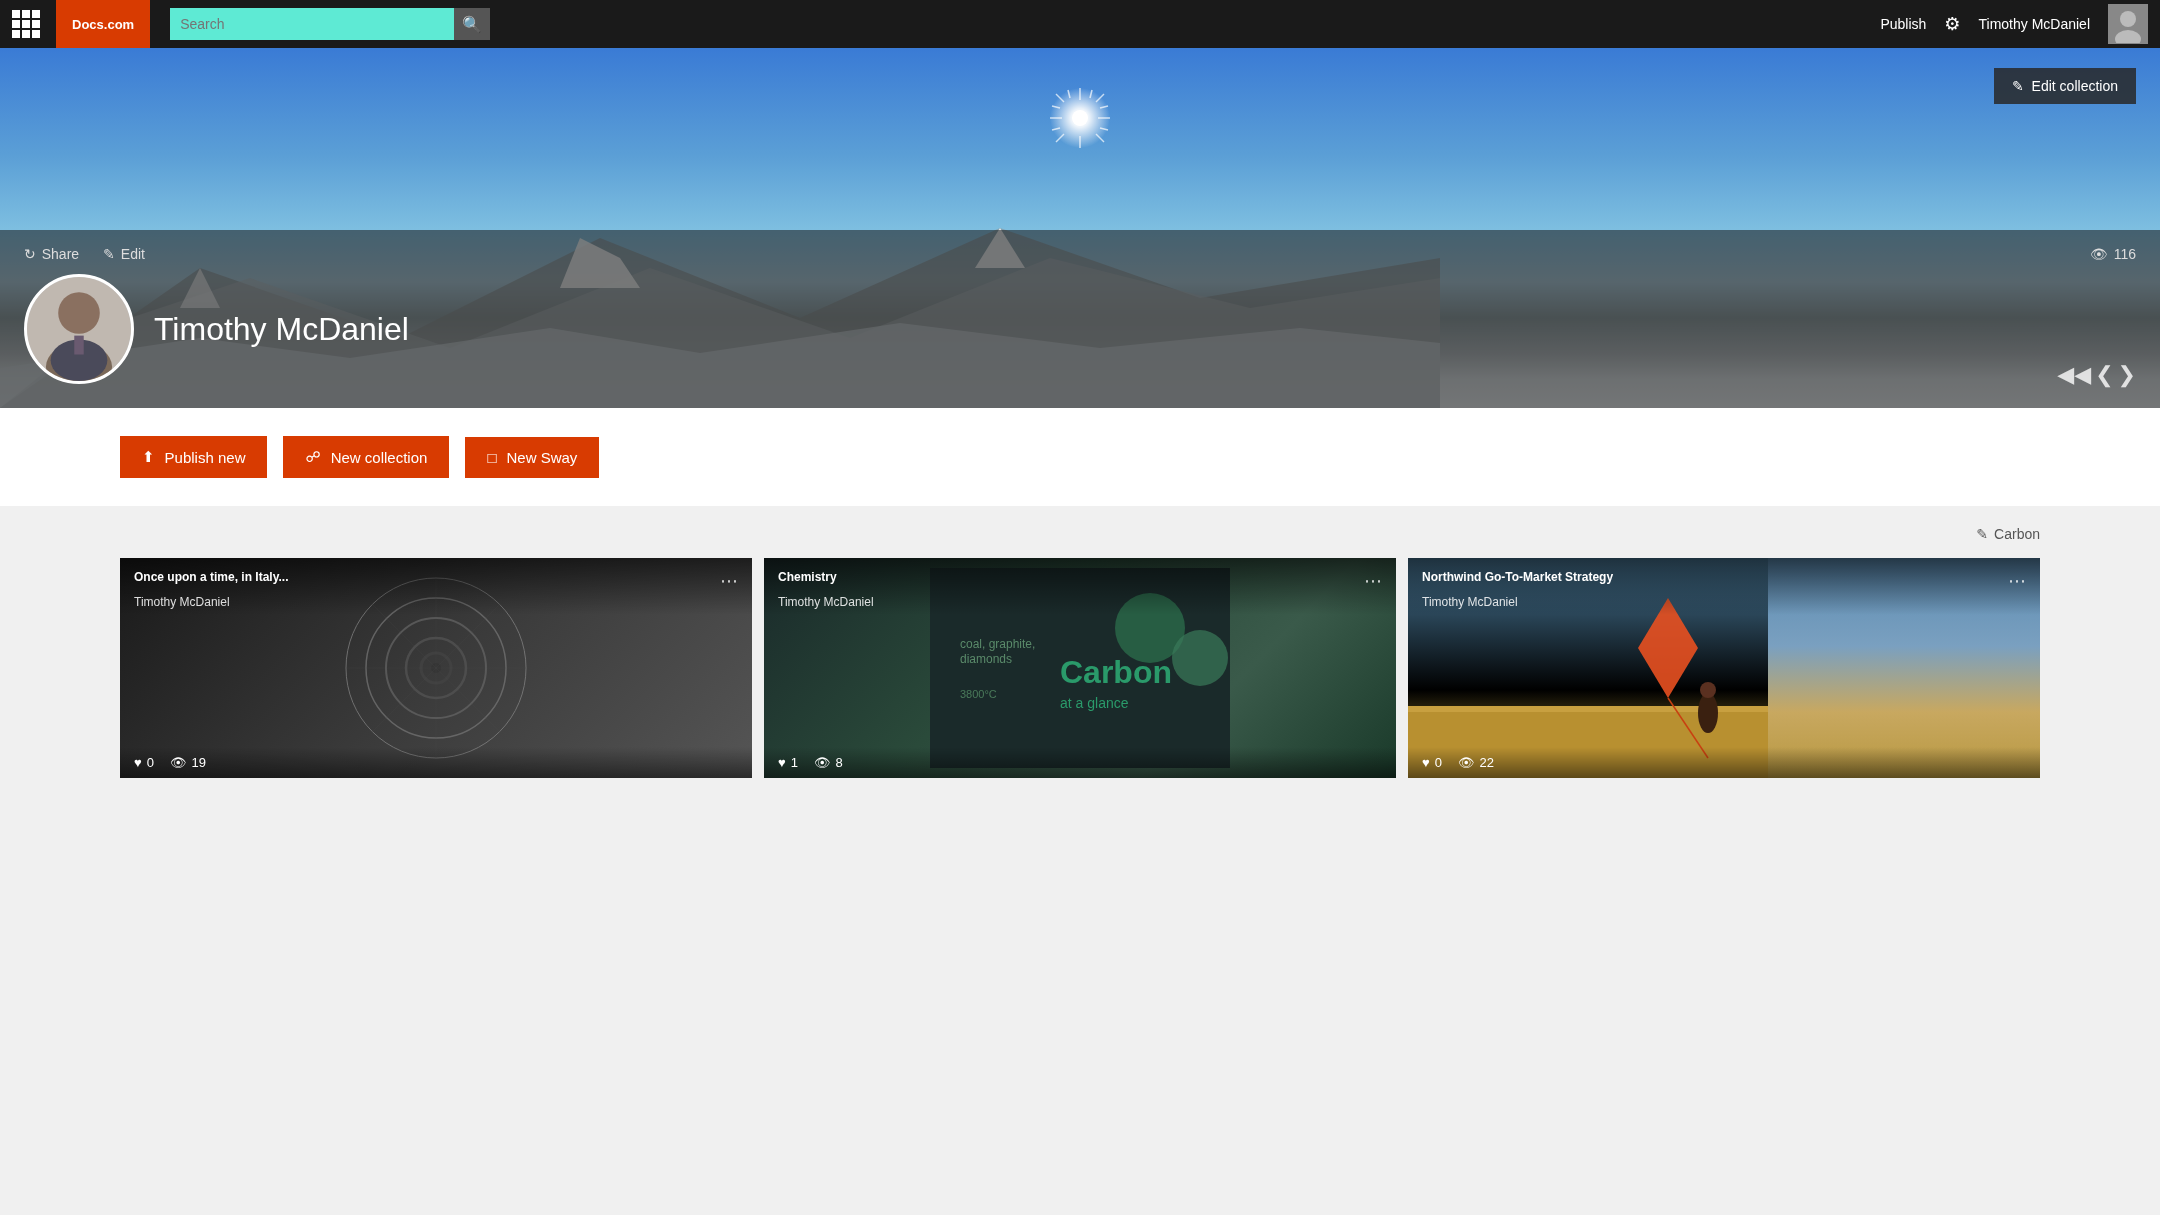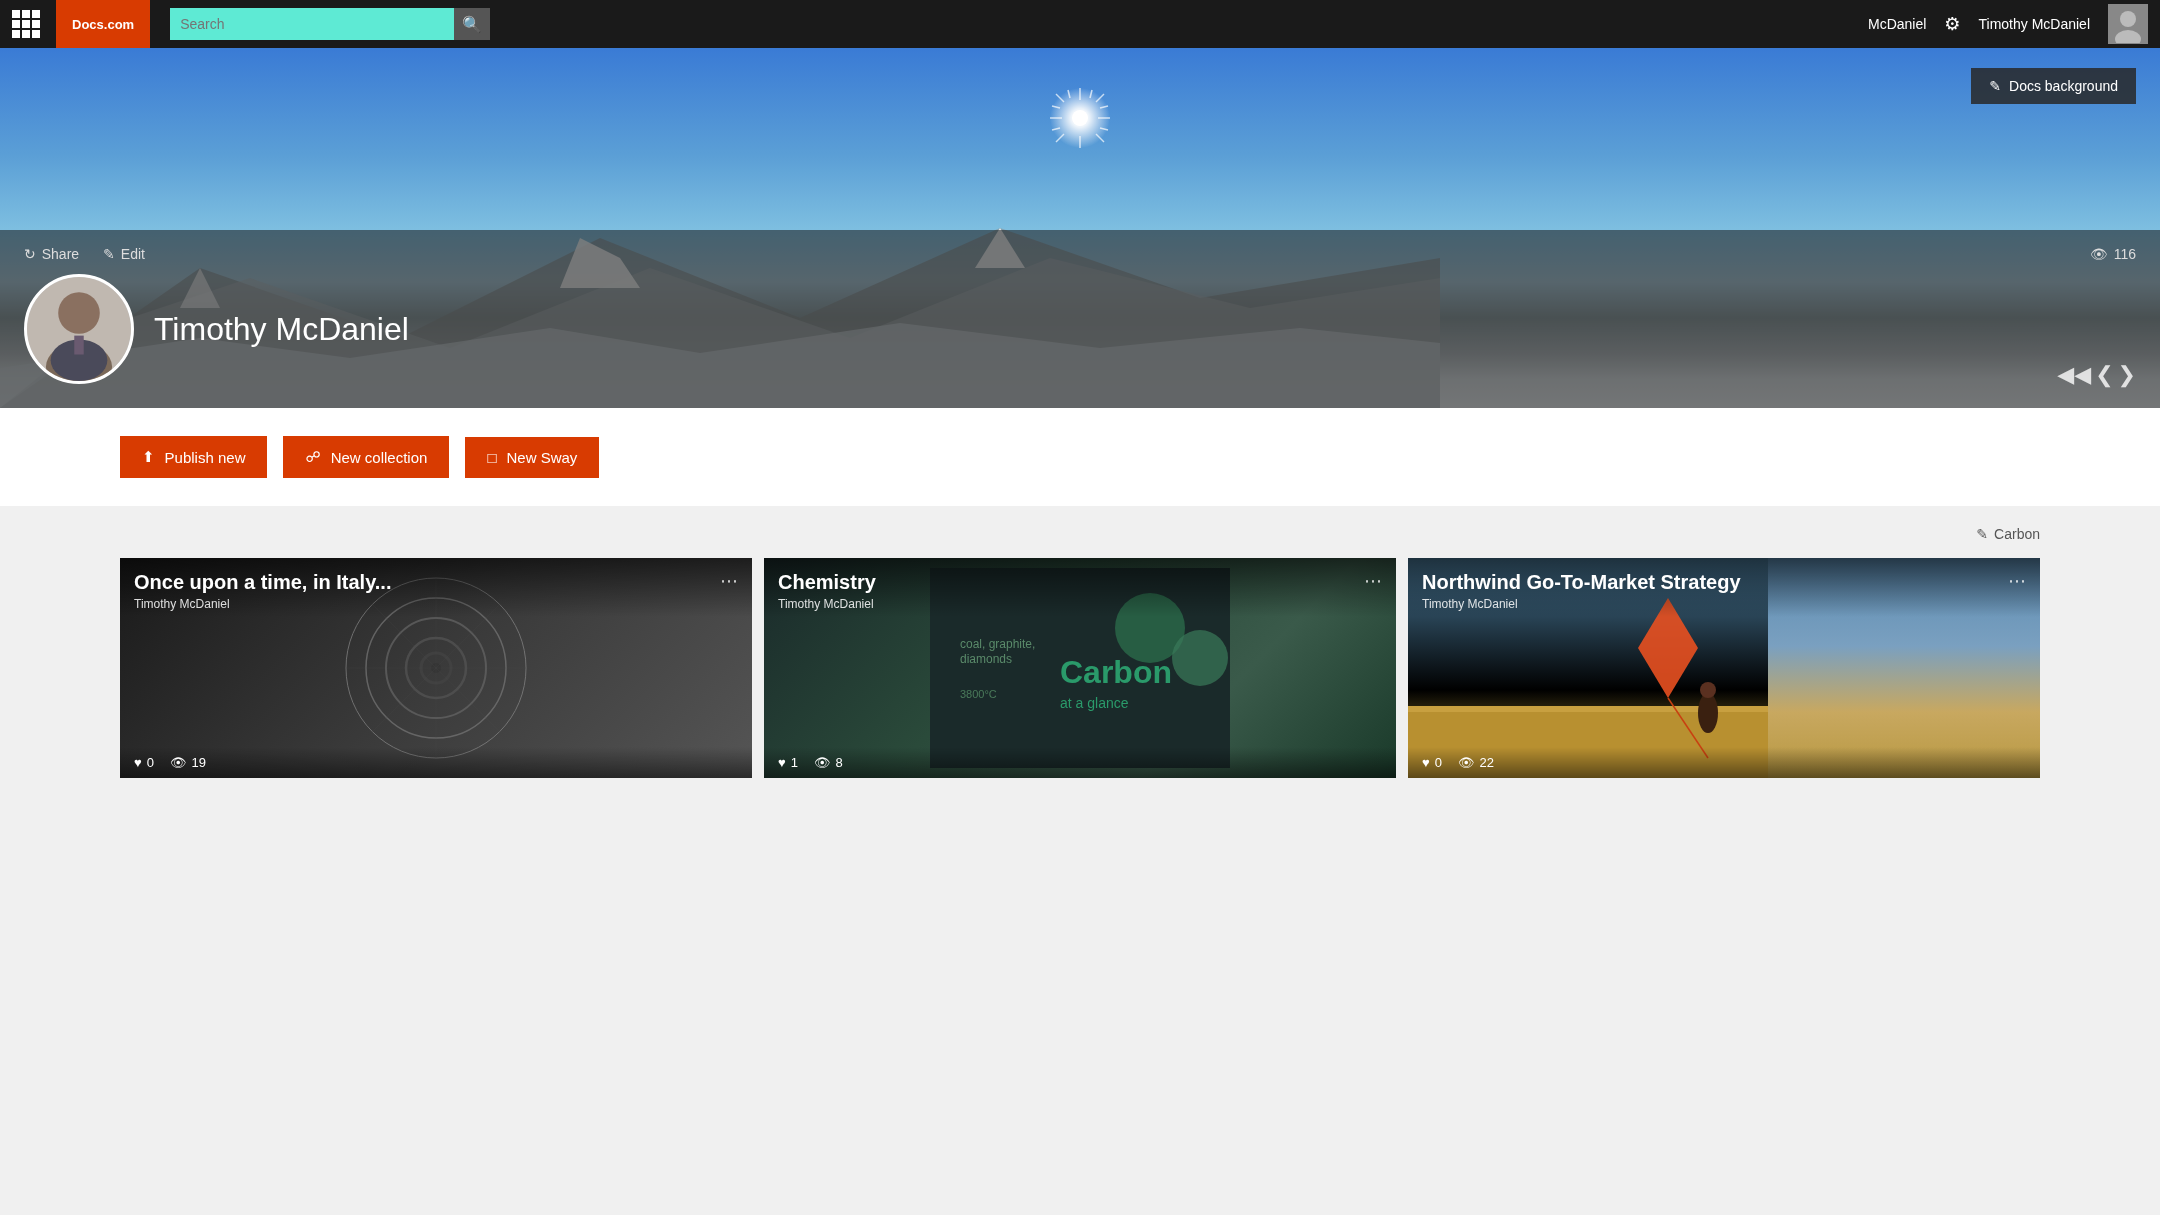--- a/index.html
+++ b/index.html
@@ -272,21 +272,21 @@
       padding: 12px 14px 6px 14px;
       background: linear-gradient(180deg, rgba(0,0,0,0.6) 0%, transparent 100%);
       z-index: 2;
     }
     .card-title-row {
       display: flex;
       justify-content: space-between;
       align-items: flex-start;
     }
     .card-title {
-      font-size: 20px;
+      font-size: 12px;
       font-weight: 600;
       color: white;
       line-height: 1.2;
     }
     .card-more {
       color: white;
       font-size: 18px;
       cursor: pointer;
       opacity: 0.8;
     }
@@ -355,21 +355,21 @@
     <span></span>
       <span></span>
       <span></span>
   </div>
   <div class="topnav-brand">Docs.com</div>
   <div class="topnav-search-wrap">
     <input type="text" placeholder="Search" style="">
     <button>🔍</button>
   </div>
   <div class="topnav-right">
-    <span class="topnav-publish">McDaniel</span>
+    <span class="topnav-publish">Publish</span>
     <span class="topnav-gear">⚙</span>
     <span class="topnav-username">Timothy McDaniel</span>
     <div class="topnav-avatar">
       <svg viewBox="0 0 38 38" xmlns="http://www.w3.org/2000/svg">
         <rect width="38" height="38" fill="#888"></rect>
         <circle cx="19" cy="14" r="8" fill="#bbb"></circle>
         <ellipse cx="19" cy="34" rx="13" ry="9" fill="#bbb"></ellipse>
       </svg>
     </div>
   </div>
@@ -445,21 +445,21 @@
           <ellipse cx="55" cy="88" rx="30" ry="22" fill="#4a4a5a"></ellipse>
           <rect x="50" y="62" width="10" height="20" fill="#6a5a70"></rect>
         </svg>
       </div>
       <h1 class="hero-name">Timothy McDaniel</h1>
     </div>
   </div>
 
   <button class="edit-background-btn">
     <span>✎</span>
-    <span>Docs background</span>
+    <span>Edit collection</span>
   </button>
 
   <div class="hero-nav-arrows">
     <span>◀◀</span>
     <span>❮</span>
     <span>❯</span>
   </div>
 </div>
 
 <div class="actions-row">

